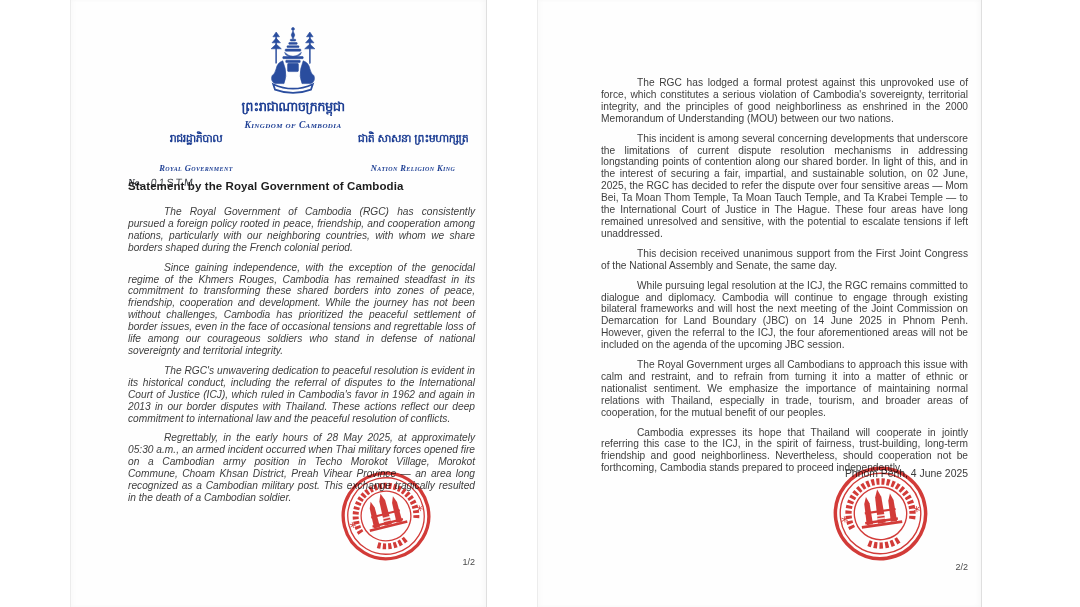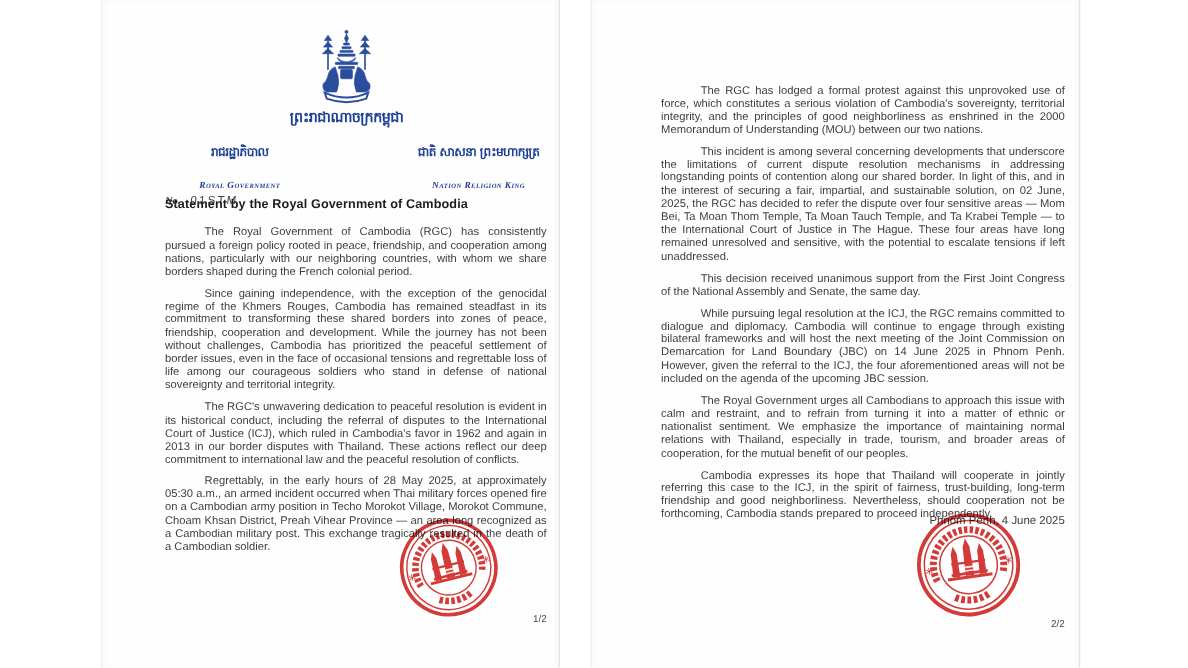--- a/index.html
+++ b/index.html
@@ -8,21 +8,21 @@
     position:relative; width:1080px; height:607px;
     background:#ffffff; overflow:hidden;
     font-family:"Liberation Sans", sans-serif;
     color:#3f3f3f;
   }
   .page {
     position:absolute; top:0; height:607px; background:#fefefe;
     border-left:1px solid #ececec; border-right:1px solid #dfdfdf;
     box-shadow: inset -3px 0 4px rgba(0,0,0,0.025), inset 3px 0 4px rgba(0,0,0,0.015);
   }
-  #page1 { left:92px;  width:417px; }
+  #page1 { left:70px;  width:417px; }
   #page2 { left:537px; width:445px;padding-left:40px; }
 
   
   .emblem-wrap { position:absolute; left:192px; top:26px; width:60px; height:72px; }
   .center-line {
     position:absolute; left:12px; width:420px; height:18px;
     display:flex; justify-content:center; align-items:center;
     overflow:hidden; white-space:nowrap;
   }
   .khmer {
@@ -58,21 +58,21 @@
     text-align:left; font-size:11.5px; font-weight:700; color:#1d1d1d;
     letter-spacing:0.1px;
   }
 
   
   .body-col {
     position:absolute; text-align:justify;
     font-size:10.2px; line-height:11.9px; color:#3e3e3e;
   }
   .body-col p { margin:0 0 8px 0; text-indent:36px; }
-  #p1-body { left:57px; top:206px; width:347px; }
+  #p1-body { left:57px; top:206px; width:347px;font-style:italic; }
   #p2-body { left:63px; top:77px;  width:367px; }
 
   .dateline {
     position:absolute; left:63px; top:468px; width:367px;
     text-align:right; font-size:10.4px; color:#3a3a3a; z-index:2;
   }
   .pagenum {
     position:absolute; text-align:right; font-size:9px; color:#4a4a4a; z-index:1;
   }
   #pn1 { left:57px; top:557px; width:347px; }
@@ -126,20 +126,21 @@
 
           <rect x="38" y="57" width="24" height="4" rx="1"></rect>
           <rect x="41" y="62" width="18" height="14" rx="2"></rect>
 
           <path d="M17,97 q33,15 66,0 l-3,9 q-30,11 -60,0 z" fill="none" stroke-width="3"></path>
         </g>
       </svg>
     </div>
 
     <div class="center-line khmer kh-kingdom">ព្រះរាជាណាចក្រកម្ពុជា</div>
+    <div class="center-line sc en-kingdom">Kingdom of Cambodia</div>
 
     <div class="hdr-block" id="hdr-left">
       <span class="hdr-khmer khmer">រាជរដ្ឋាភិបាល</span>
       <span class="hdr-en sc">Royal Government</span>
       <span class="ref-line">
         <span class="ref-label">No.</span>
         <span class="ref-value">01STM</span>
       </span>
     </div>
 

